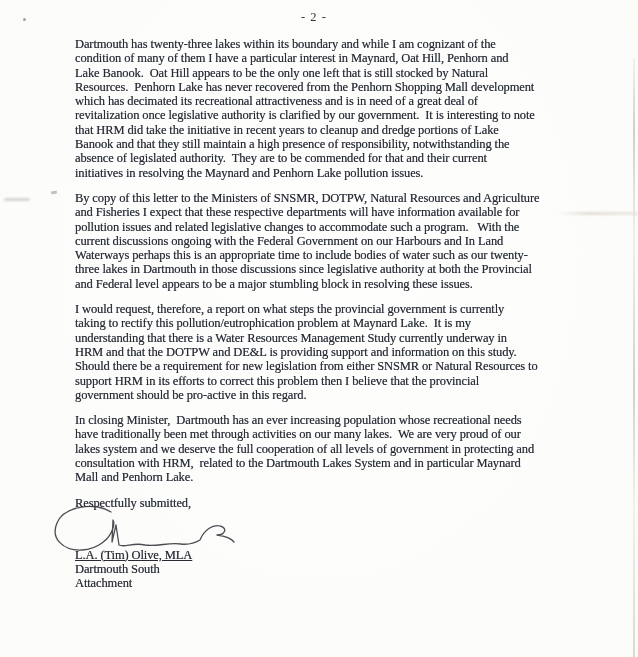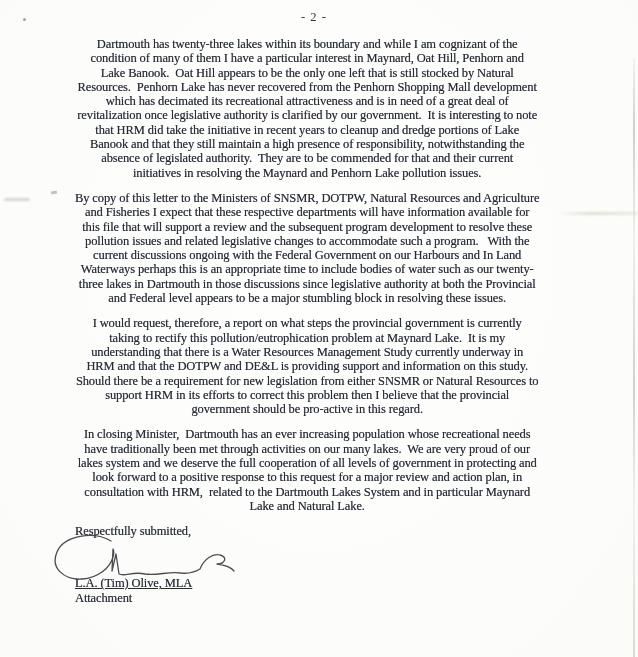--- a/index.html
+++ b/index.html
@@ -30,21 +30,21 @@
     letter-spacing: 1px;
     color: #33333b;
   }
   .letter-body {
     position: absolute;
     left: 75px; top: 37px;
     font-size: 12.5px;
     line-height: 14.3px;
     letter-spacing: -0.12px;
   }
-  .para { margin-bottom: 11px; text-align: center; }
+  .para { margin-bottom: 11px; }
   .line {
     white-space: pre;
     text-shadow:
       0.4px 0 0 rgba(0,155,155,0.16),
       -0.4px 0 0 rgba(185,70,140,0.11),
       0 0 0.6px rgba(40,40,70,0.45);
   }
   .closing-block { margin-top: 4px; }
   .sig-space { position: relative; height: 38px; }
   .signature-svg {
@@ -105,43 +105,41 @@
           <div class="line">which has decimated its recreational attractiveness and is in need of a great deal of</div>
           <div class="line">revitalization once legislative authority is clarified by our government.  It is interesting to note</div>
           <div class="line">that HRM did take the initiative in recent years to cleanup and dredge portions of Lake</div>
           <div class="line">Banook and that they still maintain a high presence of responsibility, notwithstanding the</div>
           <div class="line">absence of legislated authority.  They are to be commended for that and their current</div>
           <div class="line">initiatives in resolving the Maynard and Penhorn Lake pollution issues.</div>
         </div>
         <div class="para">
           <div class="line">By copy of this letter to the Ministers of SNSMR, DOTPW, Natural Resources and Agriculture</div>
           <div class="line">and Fisheries I expect that these respective departments will have information available for</div>
-          <div class="line">this file that will support a review and the subsequent program development to resolve these</div>
           <div class="line">pollution issues and related legislative changes to accommodate such a program.   With the</div>
           <div class="line">current discussions ongoing with the Federal Government on our Harbours and In Land</div>
           <div class="line">Waterways perhaps this is an appropriate time to include bodies of water such as our twenty-</div>
           <div class="line">three lakes in Dartmouth in those discussions since legislative authority at both the Provincial</div>
           <div class="line">and Federal level appears to be a major stumbling block in resolving these issues.</div>
         </div>
         <div class="para">
           <div class="line">I would request, therefore, a report on what steps the provincial government is currently</div>
           <div class="line">taking to rectify this pollution/eutrophication problem at Maynard Lake.  It is my</div>
           <div class="line">understanding that there is a Water Resources Management Study currently underway in</div>
           <div class="line">HRM and that the DOTPW and DE&amp;L is providing support and information on this study.</div>
           <div class="line">Should there be a requirement for new legislation from either SNSMR or Natural Resources to</div>
           <div class="line">support HRM in its efforts to correct this problem then I believe that the provincial</div>
           <div class="line">government should be pro-active in this regard.</div>
         </div>
         <div class="para">
           <div class="line">In closing Minister,  Dartmouth has an ever increasing population whose recreational needs</div>
           <div class="line">have traditionally been met through activities on our many lakes.  We are very proud of our</div>
           <div class="line">lakes system and we deserve the full cooperation of all levels of government in protecting and</div>
-          <div class="line">look forward to a positive response to this request for a major review and action plan, in</div>
           <div class="line">consultation with HRM,  related to the Dartmouth Lakes System and in particular Maynard</div>
-          <div class="line">Lake and Natural Lake.</div>
+          <div class="line">Mall and Penhorn Lake.</div>
         </div>
       </div>
 
     <div class="closing-block">
       <div class="line">Respectfully submitted,</div>
     </div>
 
     <div class="sig-space">
       <svg class="signature-svg" width="200" height="60" viewBox="0 0 200 60">
         <path d="M 59 11
@@ -156,20 +154,21 @@
                  C 105 46, 117 41, 129 43
                  C 137 44, 143 42, 148 39
                  C 152 29, 161 23, 168 25
                  C 176 27, 173 34, 165 34
                  C 172 35, 179 37, 182 41" fill="none" stroke="#33333a" stroke-width="1.3" stroke-linecap="round" stroke-linejoin="round" opacity="0.88"></path>
       </svg>
       <div class="line" style="position:absolute; left:0; bottom:-14px;text-decoration:underline;">L.A. (Tim) Olive, MLA</div>
     </div>
 
     <div style="height:14px"></div>
+    <div class="line">Dartmouth South</div>
 
     <div class="attachment-block">
       <div class="line">Attachment</div>
     </div>
 
   </div>
 
   <div class="artifact dot-artifact"></div>
   <div class="artifact smudge-artifact"></div>
   <div class="artifact tick-artifact"></div>

